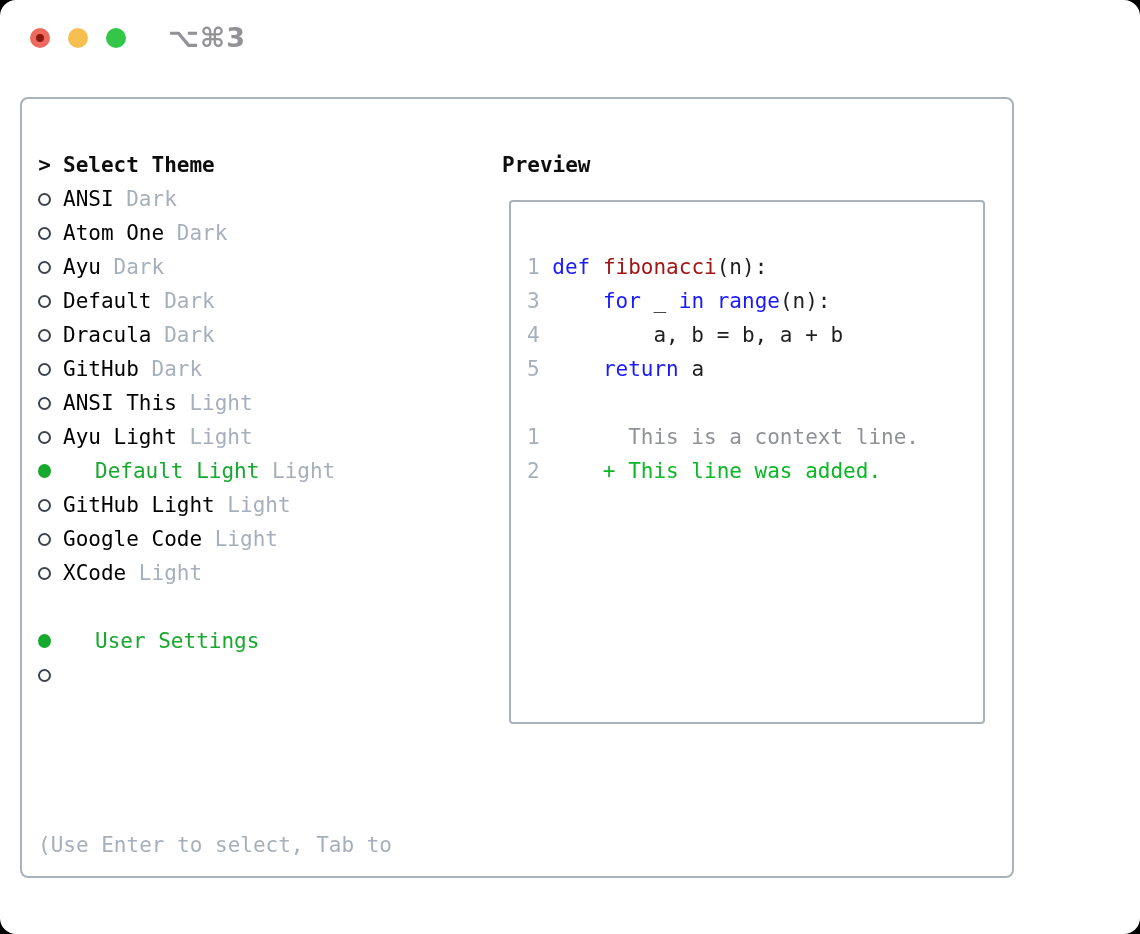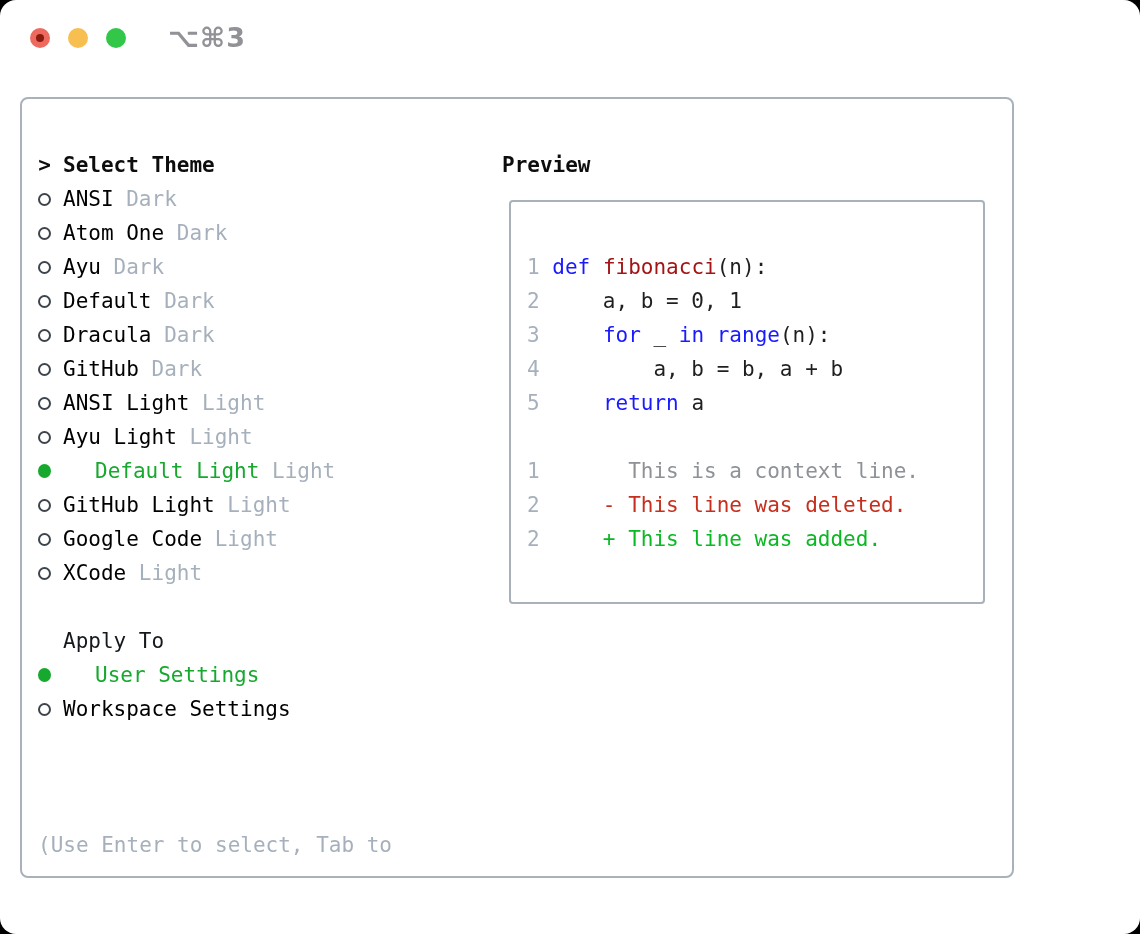--- a/index.html
+++ b/index.html
@@ -48,21 +48,21 @@
   .subhdr{font-size:21px;color:#15181c;}
   .t-name{font-size:21px;color:#000000;}
   .t-name.sel{color:var(--selection-green);margin-left:32px;}
   .t-tag{font-size:21px;color:var(--muted-gray);}
   .list{position:absolute;left:16px;top:49px;}
   .apply{position:absolute;left:16px;top:525px;}
   .help{position:absolute;left:16px;top:661px;font-size:21px;line-height:34px;color:var(--muted-gray);white-space:pre;}
   
   .preview-title{position:absolute;left:480px;top:49px;height:34px;display:flex;align-items:center;}
   .preview-box{
-    position:absolute;left:487px;top:101px;width:476px;height:404px;
+    position:absolute;left:487px;top:101px;width:476px;height:524px;
     box-sizing:border-box;border:2px solid var(--border-gray);border-radius:4px;
     background:#fff;
   }
   .code{position:absolute;left:16px;top:48px;}
   .code-line{height:34px;line-height:34px;font-size:21px;white-space:pre;}
   .ln{color:var(--muted-gray);}
   .kw{color:var(--keyword-blue);}
   .fn{color:var(--function-red);}
   .code-t{color:#1f1f1f;}
   .ctx{color:var(--context-gray);}
@@ -90,56 +90,50 @@
         <span class="marker-slot"><span class="prompt">&gt;</span></span>
         <span class="hdr">Select Theme</span>
       </div>
 
     <div class="row"><span class="marker-slot"><span class="radio"></span></span><span class="t-name">ANSI</span><span class="t-tag"> Dark</span></div>
         <div class="row"><span class="marker-slot"><span class="radio"></span></span><span class="t-name">Atom One</span><span class="t-tag"> Dark</span></div>
         <div class="row"><span class="marker-slot"><span class="radio"></span></span><span class="t-name">Ayu</span><span class="t-tag"> Dark</span></div>
         <div class="row"><span class="marker-slot"><span class="radio"></span></span><span class="t-name">Default</span><span class="t-tag"> Dark</span></div>
         <div class="row"><span class="marker-slot"><span class="radio"></span></span><span class="t-name">Dracula</span><span class="t-tag"> Dark</span></div>
         <div class="row"><span class="marker-slot"><span class="radio"></span></span><span class="t-name">GitHub</span><span class="t-tag"> Dark</span></div>
-        <div class="row"><span class="marker-slot"><span class="radio"></span></span><span class="t-name">ANSI Light</span><span class="t-tag"> Light</span></div>
+        <div class="row"><span class="marker-slot"><span class="radio"></span></span><span class="t-name">ANSI This</span><span class="t-tag"> Light</span></div>
         <div class="row"><span class="marker-slot"><span class="radio"></span></span><span class="t-name">Ayu Light</span><span class="t-tag"> Light</span></div>
         <div class="row"><span class="marker-slot"><span class="radio sel"></span></span><span class="t-name sel">Default Light</span><span class="t-tag"> Light</span></div>
         <div class="row"><span class="marker-slot"><span class="radio"></span></span><span class="t-name">GitHub Light</span><span class="t-tag"> Light</span></div>
         <div class="row"><span class="marker-slot"><span class="radio"></span></span><span class="t-name">Google Code</span><span class="t-tag"> Light</span></div>
         <div class="row"><span class="marker-slot"><span class="radio"></span></span><span class="t-name">XCode</span><span class="t-tag"> Light</span></div>
       </div>
 
     <div class="apply" id="apply-list">
-      <div class="row">
-        <span class="marker-slot"></span>
-        <span class="subhdr">Apply To</span>
-      </div>
 
     <div class="row"><span class="marker-slot"><span class="radio sel"></span></span><span class="t-name sel">User Settings</span></div>
-        <div class="row"><span class="marker-slot"><span class="radio"></span></span><span class="t-name">Workspace Settings</span></div>
+        <div class="row"><span class="marker-slot"><span class="radio"></span></span></div>
       </div>
 
     <div class="help">
       <div>(Use Enter to select, Tab to</div>
       <div>change focus)</div>
     </div>
 
     <div class="preview-title">
       <span class="hdr">Preview</span>
     </div>
 
     <div class="preview-box">
       <div class="code" id="code-lines">
 
       <div class="code-line"><span class="ln">1</span><span class="code-t"> </span><span class="kw">def</span><span class="code-t"> </span><span class="fn">fibonacci</span><span class="code-t">(n):</span></div>
-          <div class="code-line"><span class="ln">2</span><span class="code-t">     a, b = 0, 1</span></div>
           <div class="code-line"><span class="ln">3</span><span class="code-t">     </span><span class="kw">for</span><span class="code-t"> _ </span><span class="kw">in</span><span class="code-t"> </span><span class="kw">range</span><span class="code-t">(n):</span></div>
           <div class="code-line"><span class="ln">4</span><span class="code-t">         a, b = b, a + b</span></div>
           <div class="code-line"><span class="ln">5</span><span class="code-t">     </span><span class="kw">return</span><span class="code-t"> a</span></div>
           <div class="code-line"><span class="ln"></span></div>
           <div class="code-line"><span class="ln">1</span><span class="ctx">       This is a context line.</span></div>
-          <div class="code-line"><span class="ln">2</span><span class="del">     - This line was deleted.</span></div>
           <div class="code-line"><span class="ln">2</span><span class="add">     + This line was added.</span></div>
         </div>
     </div>
 
   </div>
 </div>
 
 </body></html>

